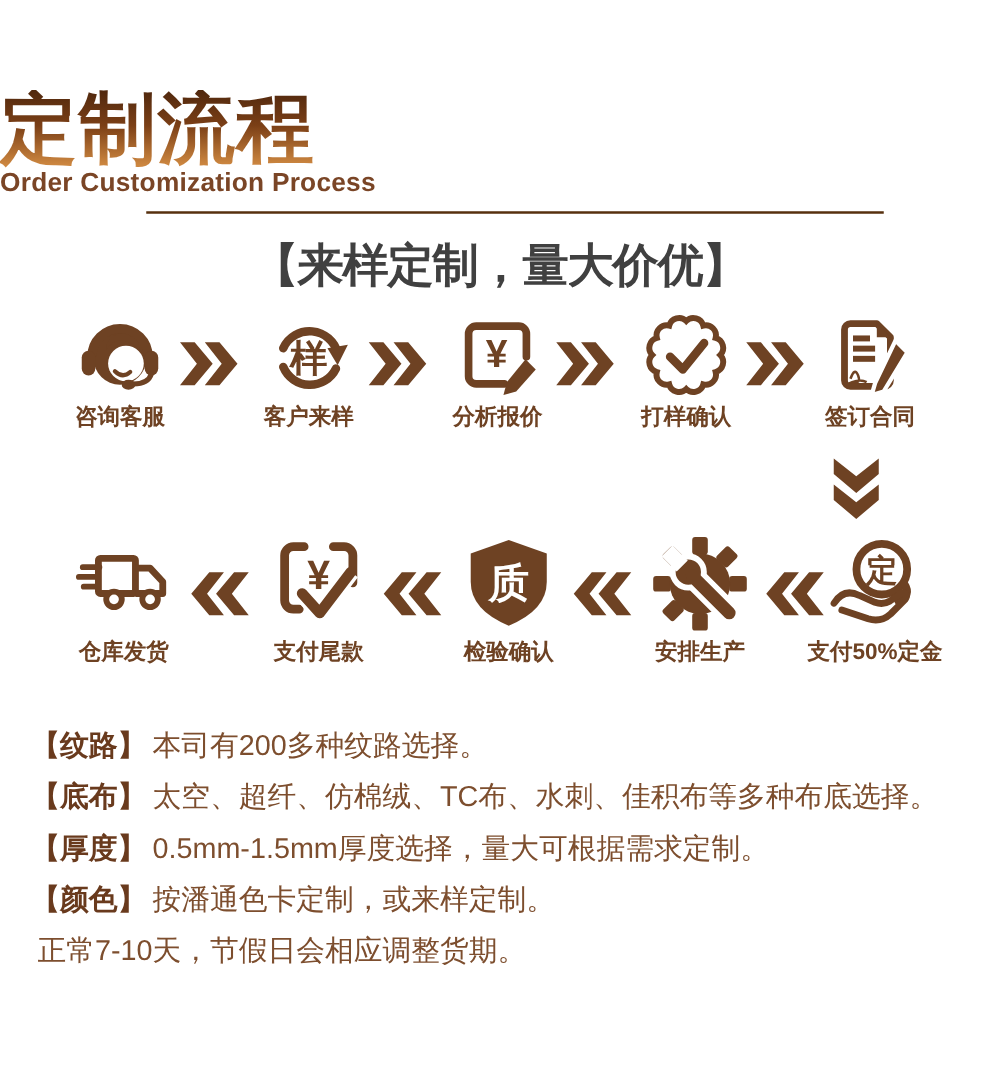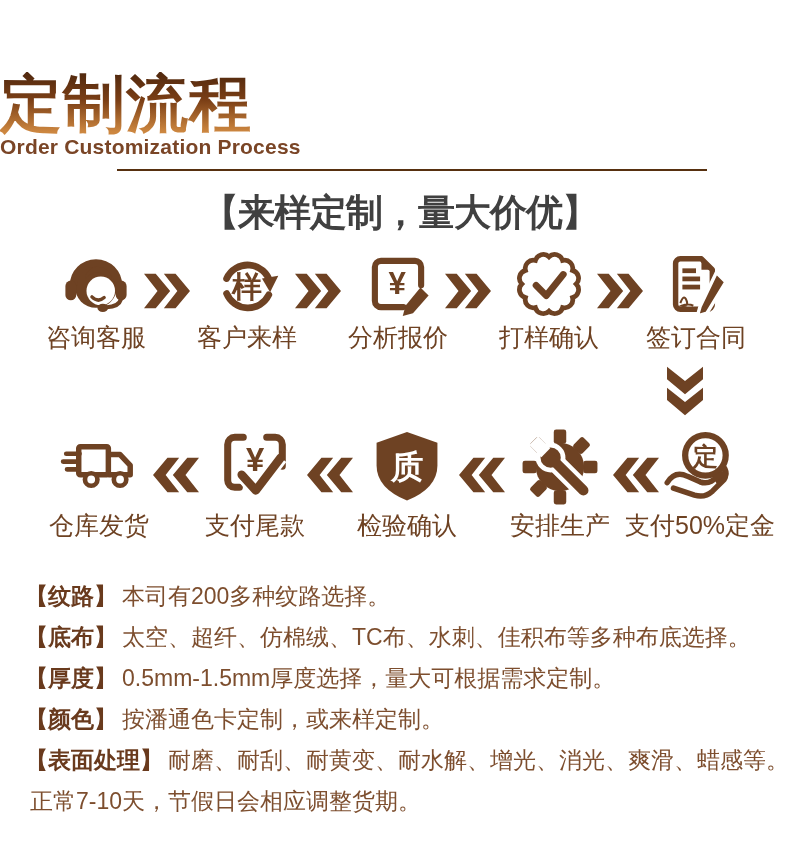--- a/index.html
+++ b/index.html
@@ -17,21 +17,21 @@
   .banner{position:absolute;top:188px;left:0;width:100%;text-align:center;
           font-size:37px;font-weight:900;color:#404040;letter-spacing:-1px;}
 
   
   .flow-row{position:absolute;left:0;width:100%;}
   .row1{top:250px;height:100px;}
   .row2{top:428px;height:112px;}
   .step{position:absolute;top:0;transform:translateX(-50%);display:flex;flex-direction:column;align-items:center;}
   .step .icon{width:68px;height:68px;color:#6e4223;}
   .row2 .step .icon{width:78px;height:78px;}
-  .step-label{margin-top:3px;font-size:25px;font-weight:normal;color:#6e4223;white-space:nowrap;}
+  .step-label{margin-top:3px;font-size:18px;font-weight:bold;color:#6e4223;white-space:nowrap;}
   .h-arrow{position:absolute;top:22px;transform:translateX(-50%);width:46px;height:38px;color:#6e4223;}
   .row2 .h-arrow{top:28px;}
   .down-arrow{position:absolute;top:366px;left:685px;transform:translateX(-50%);
               width:36px;height:50px;color:#6e4223;}
 
   svg{display:block;width:100%;height:100%;overflow:visible;}
   svg text{font-family:"Liberation Sans","DejaVu Sans",sans-serif;}
 
   
   .specs{position:absolute;top:576px;left:25px;right:6px;}
@@ -269,21 +269,17 @@
     </div>
     <div class="spec-row">
       <span class="spec-label">【厚度】</span>
       <span class="spec-text">0.5mm-1.5mm厚度选择，量大可根据需求定制。</span>
     </div>
     <div class="spec-row">
       <span class="spec-label">【颜色】</span>
       <span class="spec-text">按潘通色卡定制，或来样定制。</span>
     </div>
     <div class="spec-row">
-      <span class="spec-label">【表面处理】</span>
-      <span class="spec-text">耐磨、耐刮、耐黄变、耐水解、增光、消光、爽滑、蜡感等。</span>
-    </div>
-    <div class="spec-row">
       <span class="spec-text">正常7-10天，节假日会相应调整货期。</span>
     </div>
   </div>
 
 </div>
 
 </body></html>

